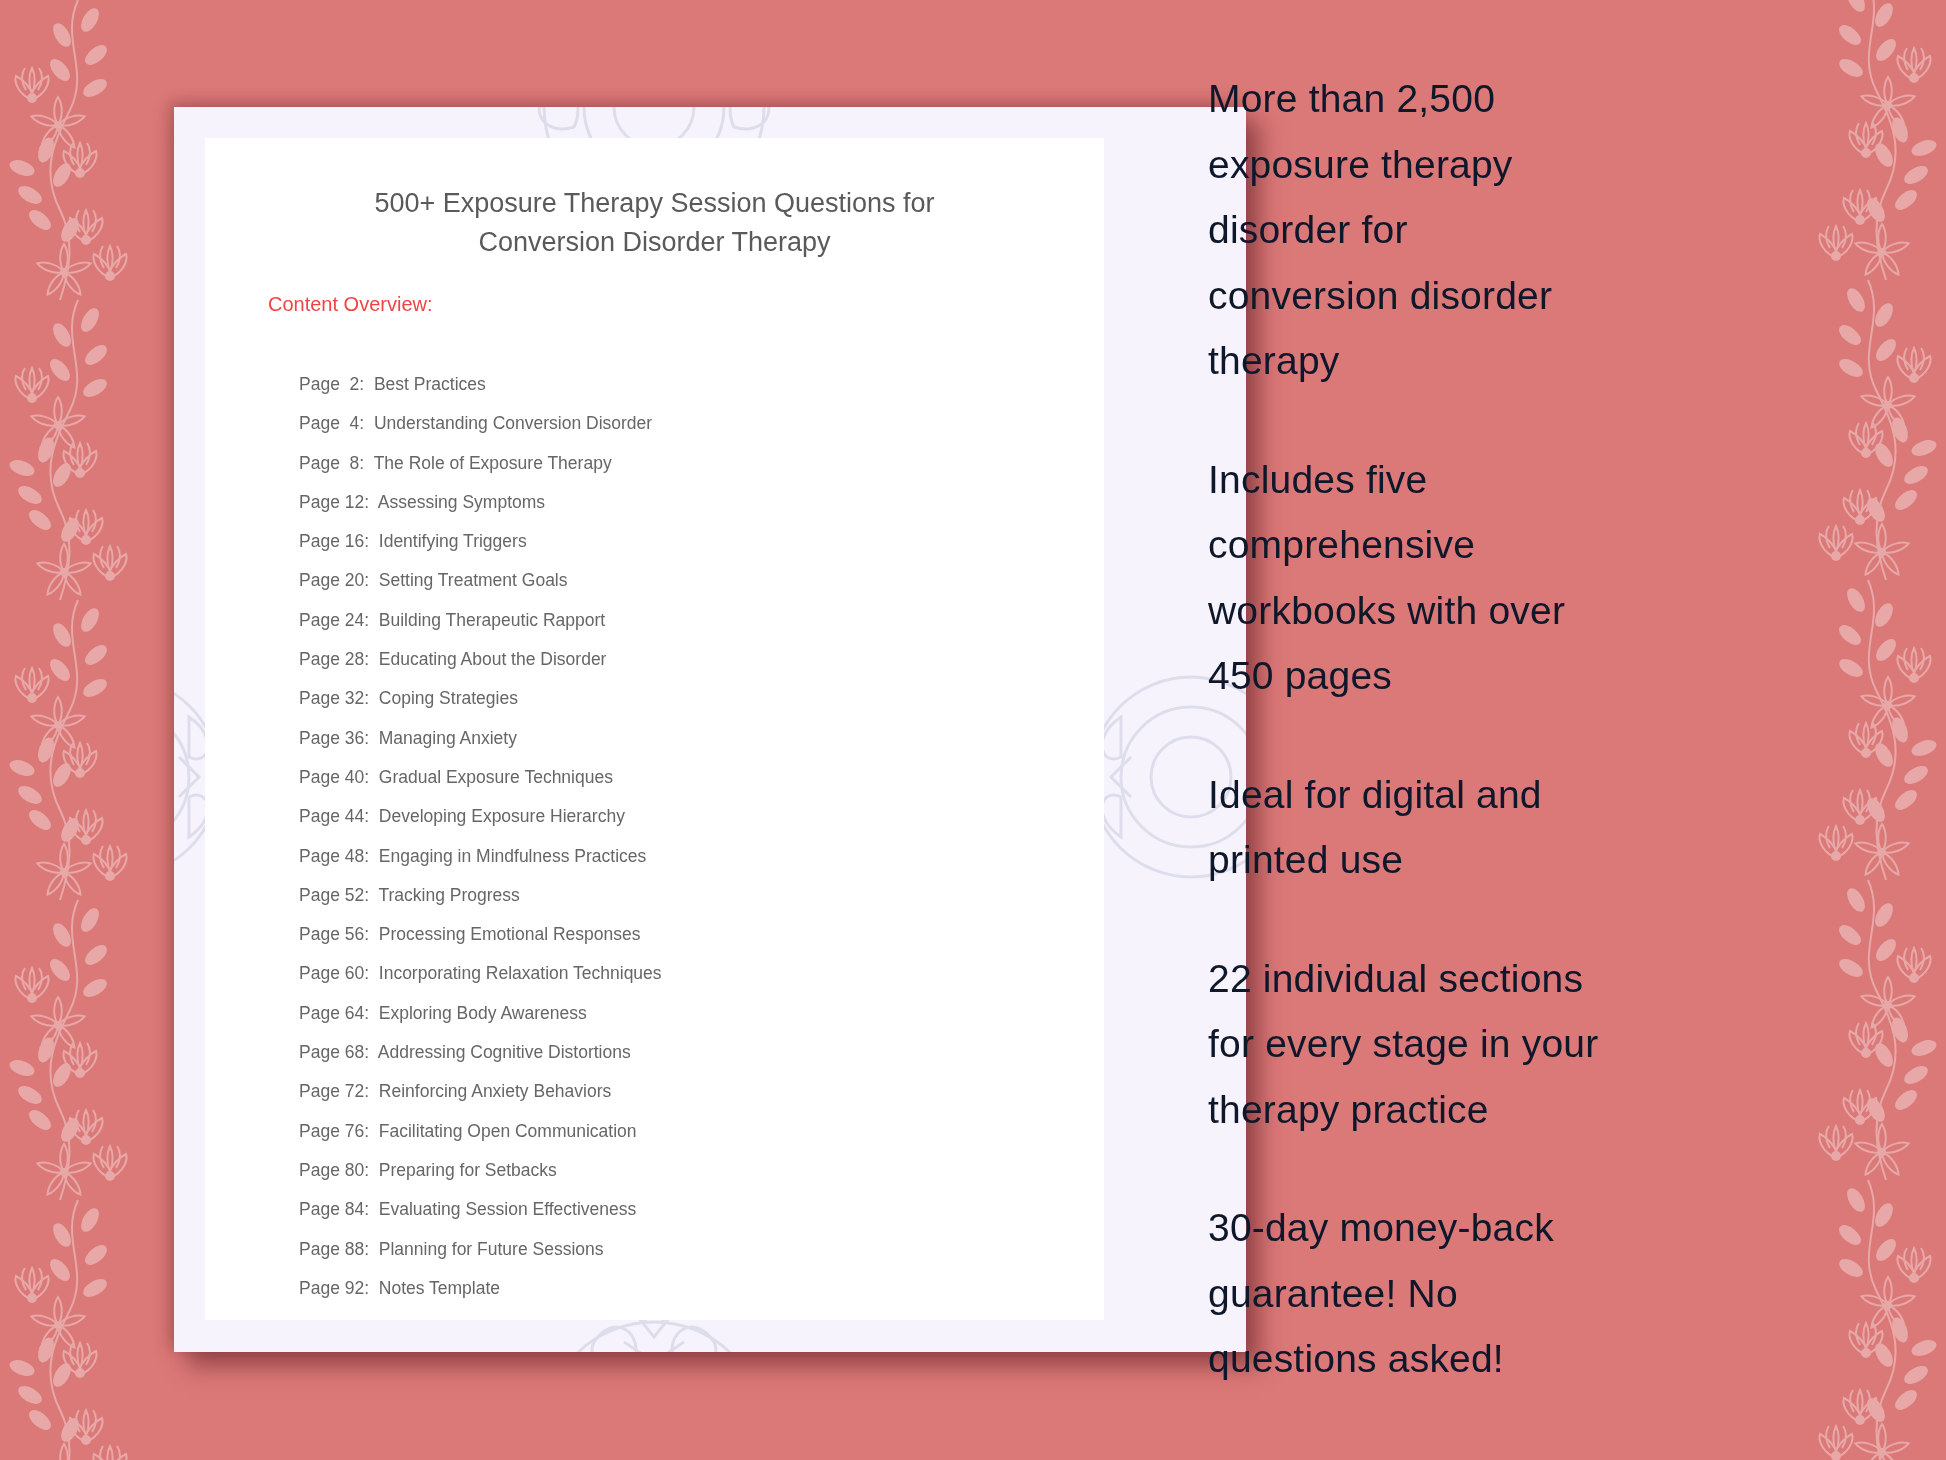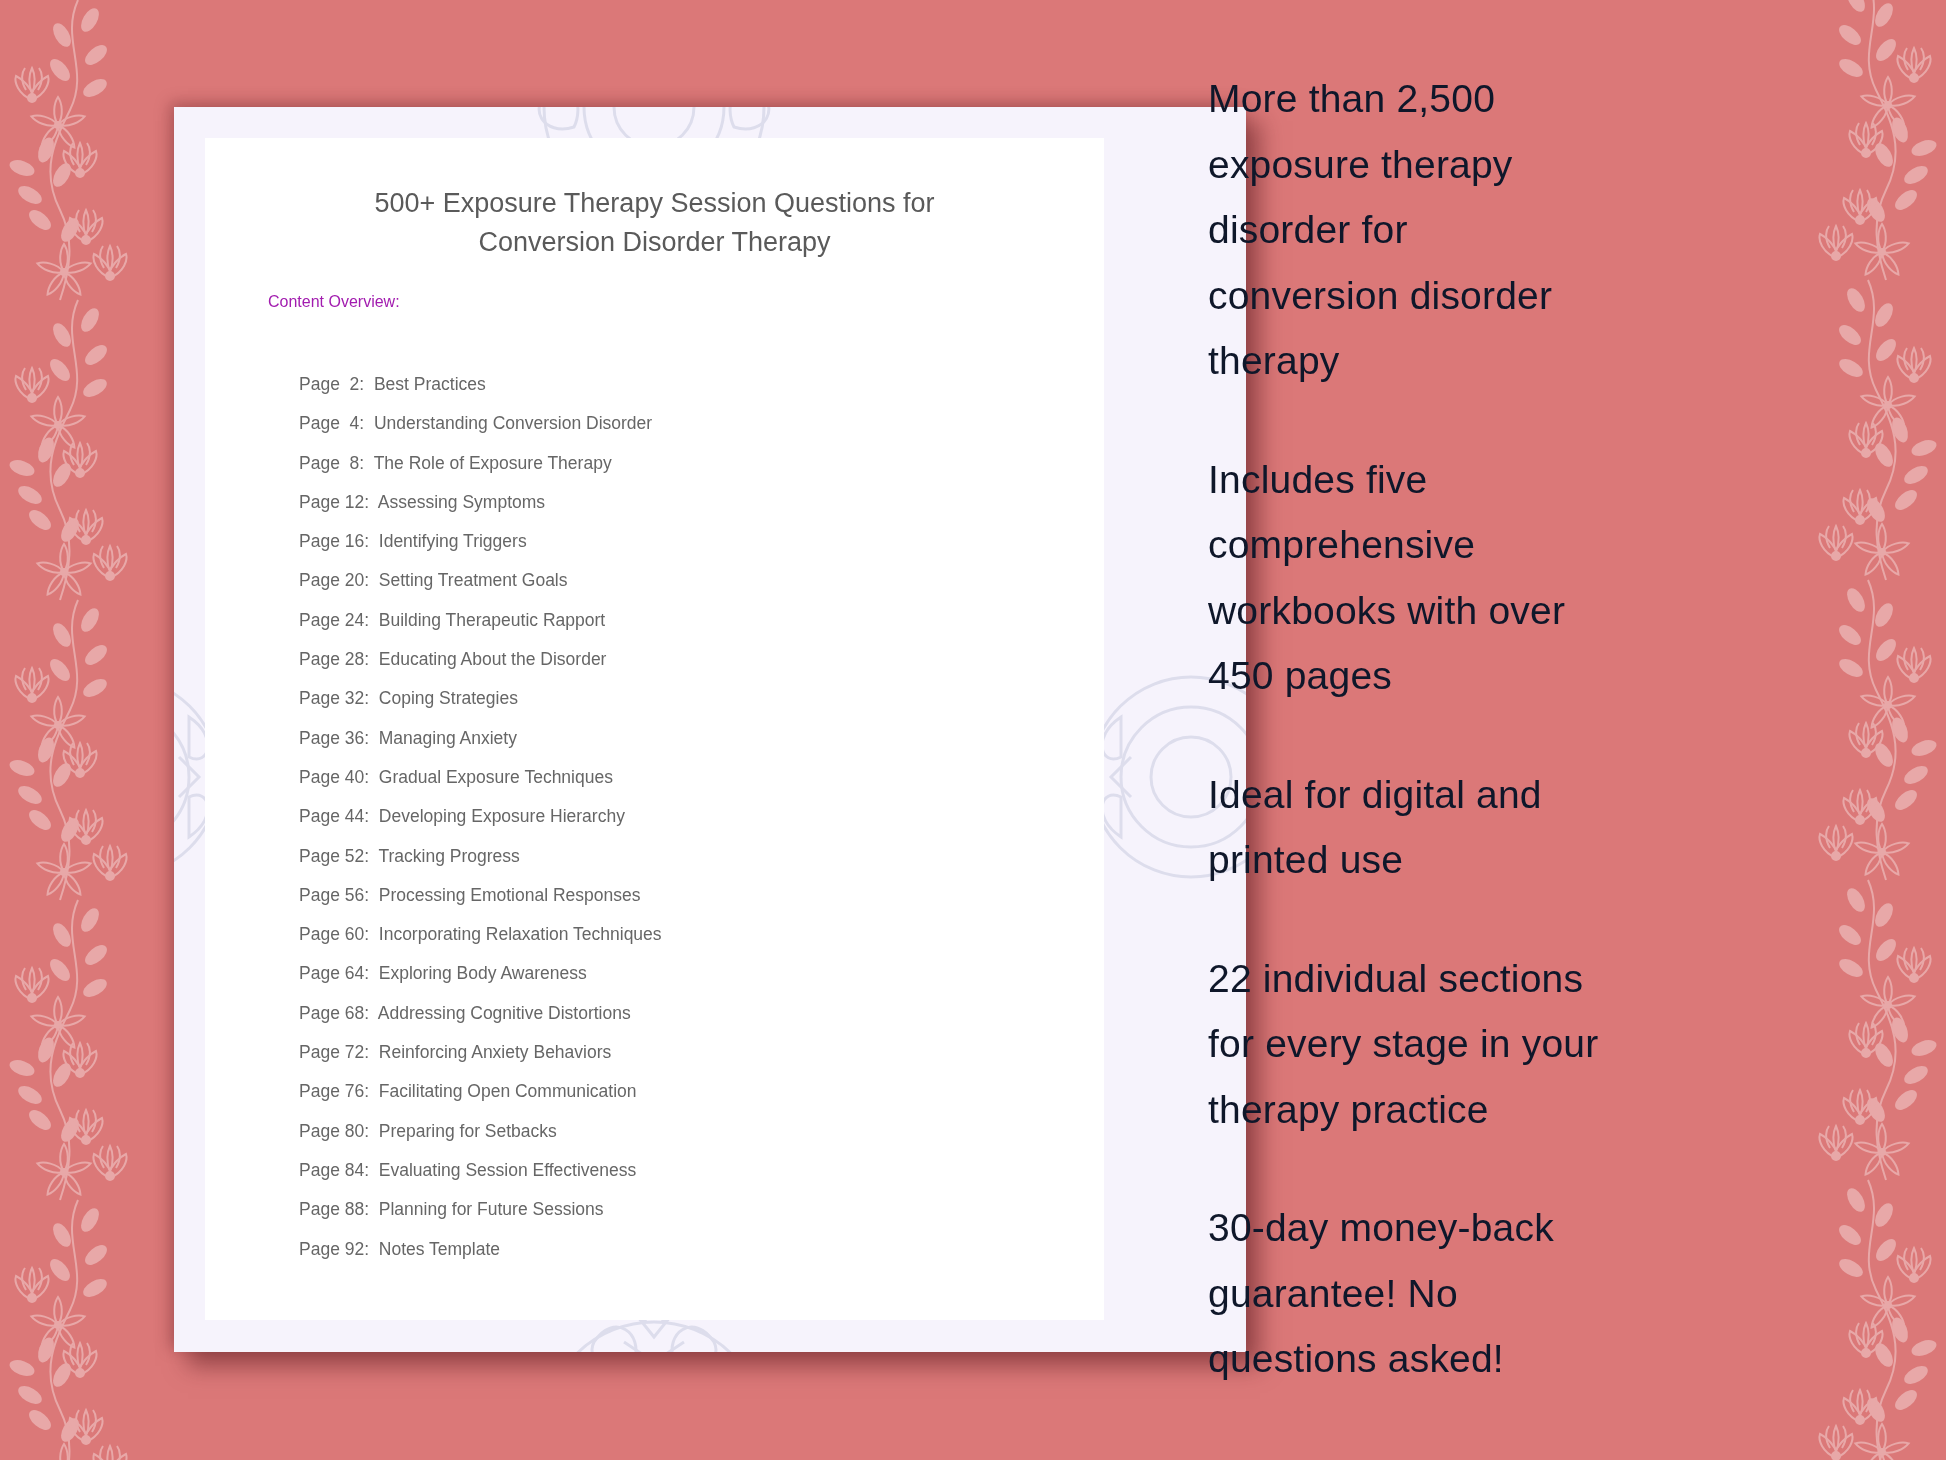--- a/index.html
+++ b/index.html
@@ -41,21 +41,21 @@
   .doc-title {
     position: absolute; left: 0; top: 46px; width: 100%;
     text-align: center;
     font-size: 27px; line-height: 39px;
     color: #5a5a5a;
     font-weight: normal;
   }
   .doc-title span { display: block; }
   .overview-label {
     position: absolute; left: 63px; top: 155px;
-    font-size: 16px; color: #a21caf;
+    font-size: 20px; color: #ef4444;
   }
   .toc {
     position: absolute; left: 94px; top: 206px;
     list-style: none;
     margin-top: 30px;
   }
   .toc li {
     height: 39.3px;
     font-size: 17.5px; color: #666;
     white-space: pre;
@@ -202,20 +202,21 @@
       <li><span class="pg">Page  8:</span>  <span>The Role of Exposure Therapy</span></li>
       <li><span class="pg">Page 12:</span>  <span>Assessing Symptoms</span></li>
       <li><span class="pg">Page 16:</span>  <span>Identifying Triggers</span></li>
       <li><span class="pg">Page 20:</span>  <span>Setting Treatment Goals</span></li>
       <li><span class="pg">Page 24:</span>  <span>Building Therapeutic Rapport</span></li>
       <li><span class="pg">Page 28:</span>  <span>Educating About the Disorder</span></li>
       <li><span class="pg">Page 32:</span>  <span>Coping Strategies</span></li>
       <li><span class="pg">Page 36:</span>  <span>Managing Anxiety</span></li>
       <li><span class="pg">Page 40:</span>  <span>Gradual Exposure Techniques</span></li>
       <li><span class="pg">Page 44:</span>  <span>Developing Exposure Hierarchy</span></li>
+      <li><span class="pg">Page 48:</span>  <span>Engaging in Mindfulness Practices</span></li>
       <li><span class="pg">Page 52:</span>  <span>Tracking Progress</span></li>
       <li><span class="pg">Page 56:</span>  <span>Processing Emotional Responses</span></li>
       <li><span class="pg">Page 60:</span>  <span>Incorporating Relaxation Techniques</span></li>
       <li><span class="pg">Page 64:</span>  <span>Exploring Body Awareness</span></li>
       <li><span class="pg">Page 68:</span>  <span>Addressing Cognitive Distortions</span></li>
       <li><span class="pg">Page 72:</span>  <span>Reinforcing Anxiety Behaviors</span></li>
       <li><span class="pg">Page 76:</span>  <span>Facilitating Open Communication</span></li>
       <li><span class="pg">Page 80:</span>  <span>Preparing for Setbacks</span></li>
       <li><span class="pg">Page 84:</span>  <span>Evaluating Session Effectiveness</span></li>
       <li><span class="pg">Page 88:</span>  <span>Planning for Future Sessions</span></li>

